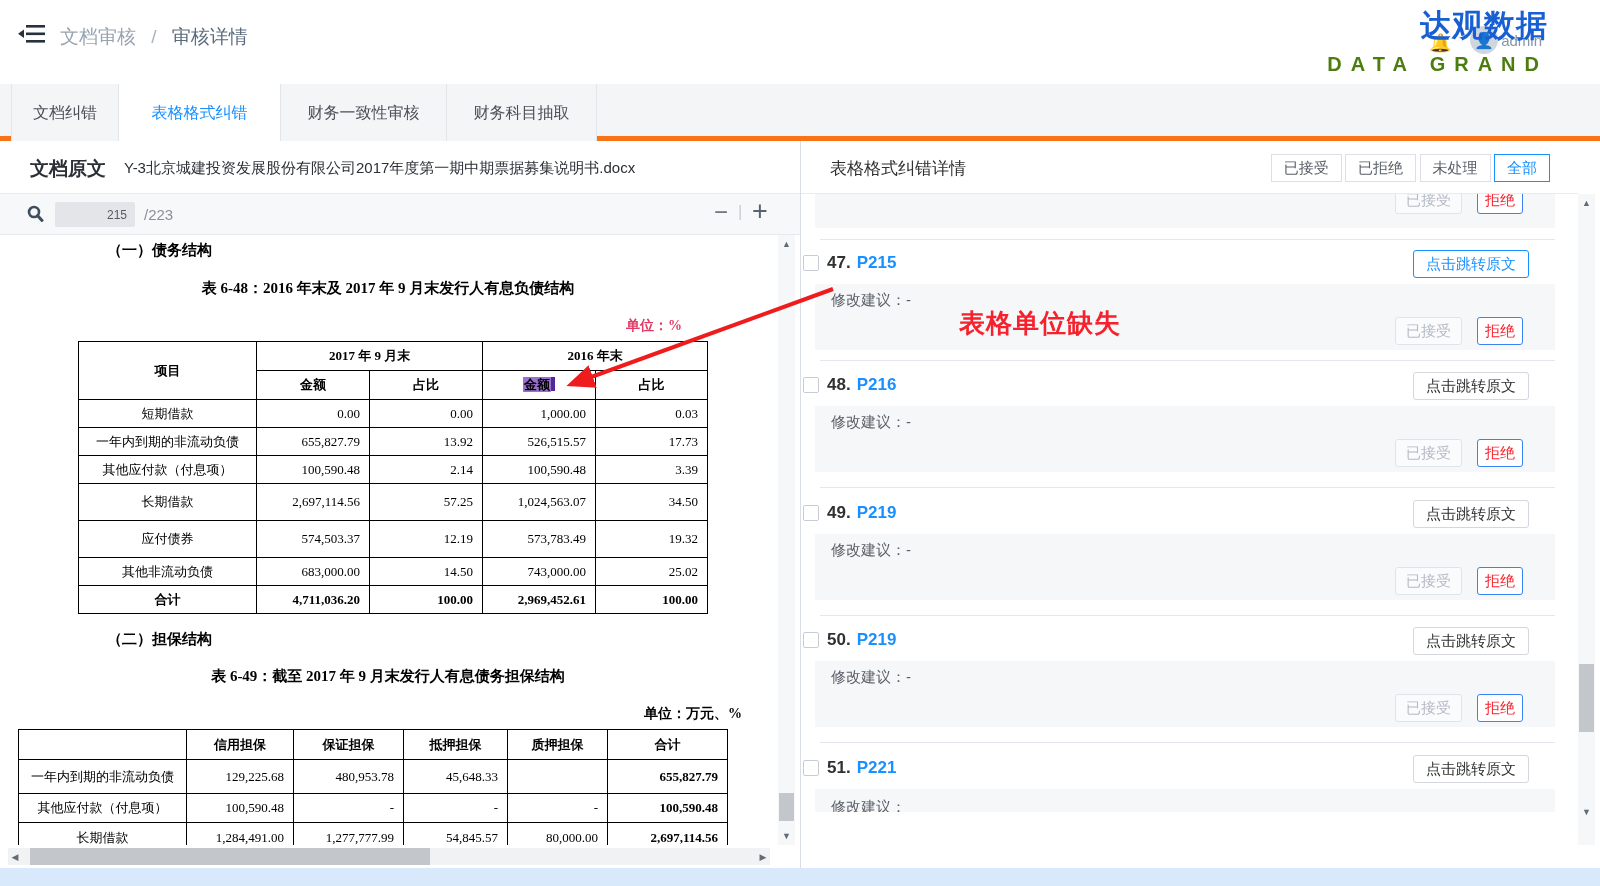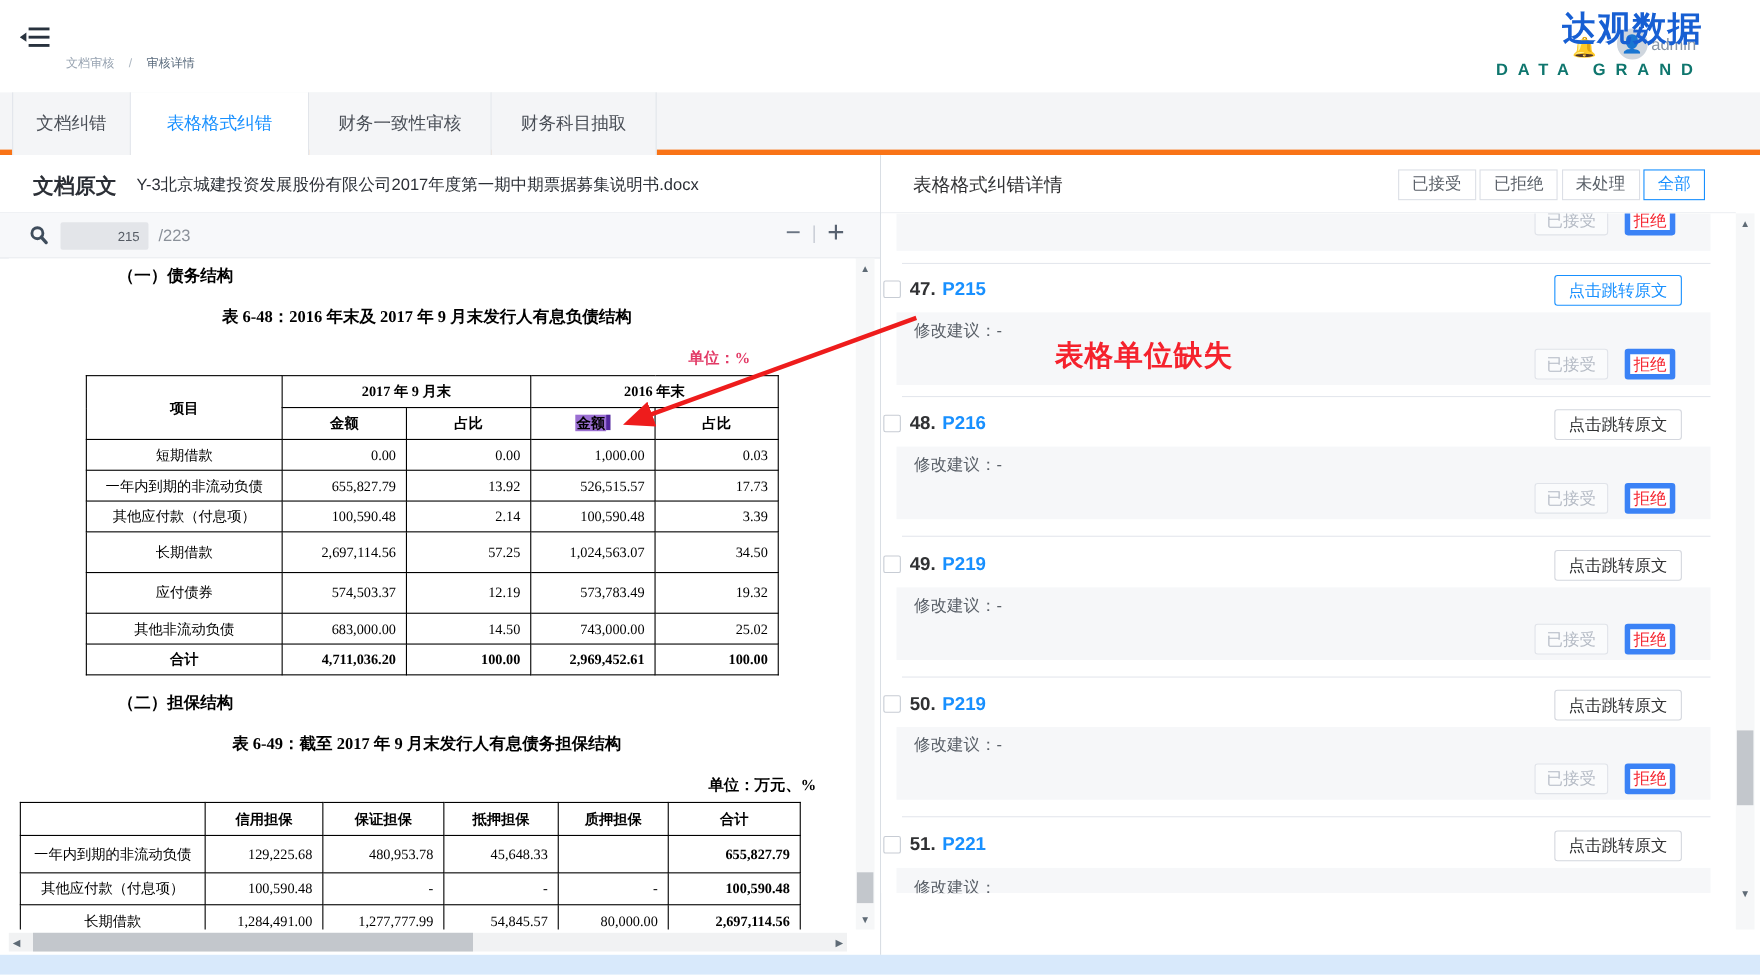--- a/index.html
+++ b/index.html
@@ -2,31 +2,31 @@
 <html><head>
 <meta charset="utf-8">
 <style>
   * { margin:0; padding:0; box-sizing:border-box; }
   html,body { width:1600px; height:886px; overflow:hidden; background:#fff;
     font-family:"Liberation Sans", sans-serif; }
 
   
   #topbar { position:absolute; left:0; top:0; width:1600px; height:84px; background:#fff; }
   #collapse { position:absolute; left:18px; top:22px; width:28px; height:24px; cursor:pointer; }
-  #breadcrumb { position:absolute; left:60px; top:24px; font-size:11px; color:#97a3b1;margin-top:26px; }
+  #breadcrumb { position:absolute; left:60px; top:24px; font-size:19px; color:#97a3b1; }
   #breadcrumb .sep { margin:0 10px; color:#aab4bf; }
   #breadcrumb .cur { color:#5a6b7d; }
   #user-area { position:absolute; right:30px; top:14px; color:#8795a6; font-size:15px; }
   #bell { position:absolute; right:118px; top:18px; font-size:18px; color:#b9c3cf; }
   #avatar { position:absolute; right:72px; top:12px; width:28px; height:28px; border-radius:50%;
     background:#cfd6de; color:#fff; text-align:center; line-height:30px; font-size:16px; }
   #username { position:absolute; right:28px; top:18px; }
   #logo { position:absolute; right:52px; top:0px; text-align:right; z-index:5; }
   #logo .cn { font-size:31px; font-weight:bold; color:#175fd3; letter-spacing:1px; line-height:52px; }
-  #logo .en { font-size:15px; font-weight:bold; color:#0f766e; letter-spacing:9px; line-height:24px; }
+  #logo .en { font-size:20px; font-weight:bold; color:#4d7c0f; letter-spacing:9px; line-height:24px; }
 
   
   #tabbar { position:absolute; left:0; top:84px; width:1600px; height:57px; background:#f4f5f7;
     border-bottom:5px solid #f97316; }
   .tab { float:left; height:57px; line-height:57px; text-align:center; font-size:16px; color:#4a4f57;
     border-right:1px solid #e2e5ea; background:#f4f5f7; cursor:pointer; }
   .tab:first-child { border-left:1px solid #e2e5ea; margin-left:11px; }
   .tab.active { background:#fff; color:#1890ff; }
   .t1{width:108px}.t2{width:162px}.t3{width:166px}.t4{width:150px}
   .cbx { display:inline-block; width:16px; height:16px; border:1px solid #c7ccd4; border-radius:2px;
@@ -104,21 +104,21 @@
   .jump { position:absolute; right:26px; top:0; height:28px; padding:0 12px; background:#fff;
     border:1px solid #d4d7de; border-radius:3px; font-size:15px; color:#303133; cursor:pointer;
     font-family:"Liberation Sans",sans-serif; }
   .jump.blue { border-color:#1890ff; color:#1890ff; }
   .item-block { position:absolute; left:14px; right:23px; height:66px; background:#f6f7f9; }
   .suggest { position:absolute; left:16px; top:7px; font-size:15px; color:#5a6068; }
   .btn-accepted { position:absolute; right:93px; bottom:5px; width:67px; height:28px; background:#fafbfc;
     border:1px solid #e0e3e9; border-radius:3px; color:#b5bbc5; font-size:15px;
     font-family:"Liberation Sans",sans-serif; }
   .btn-reject { position:absolute; right:32px; bottom:5px; width:46px; height:28px; background:#fff;
-    border:5px solid #3b82f6; border-radius:3px; color:#f5222d; font-size:15px; cursor:pointer;
+    border:1px solid #3b82f6; border-radius:3px; color:#f5222d; font-size:15px; cursor:pointer;
     font-family:"Liberation Sans",sans-serif; }
   #annotation { position:absolute; left:158px; top:112px; font-size:26px; font-weight:bold;
     color:#f5222d; z-index:6; letter-spacing:1px; }
   #arrow-svg { position:absolute; left:0; top:0; width:1600px; height:886px; pointer-events:none; z-index:7; }
 </style>
 </head>
 <body>
 
 <div id="topbar">
   <div id="collapse">

